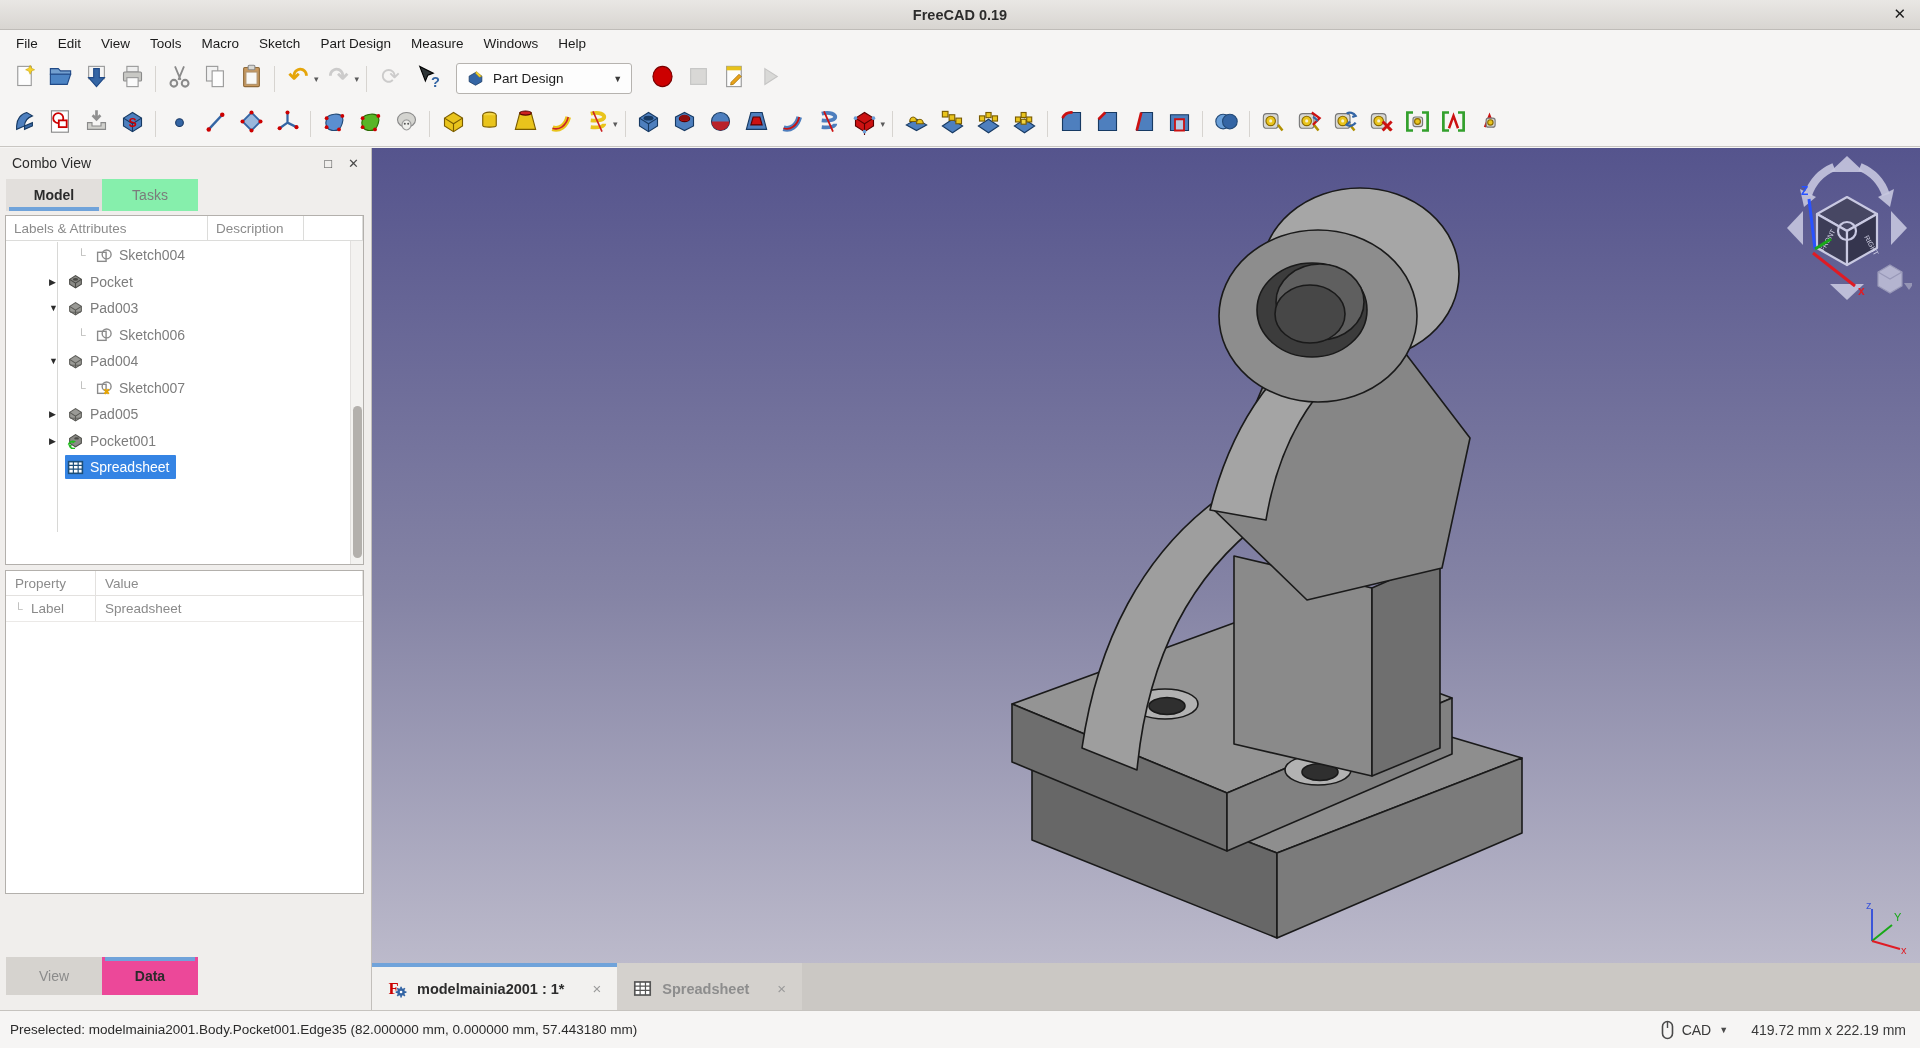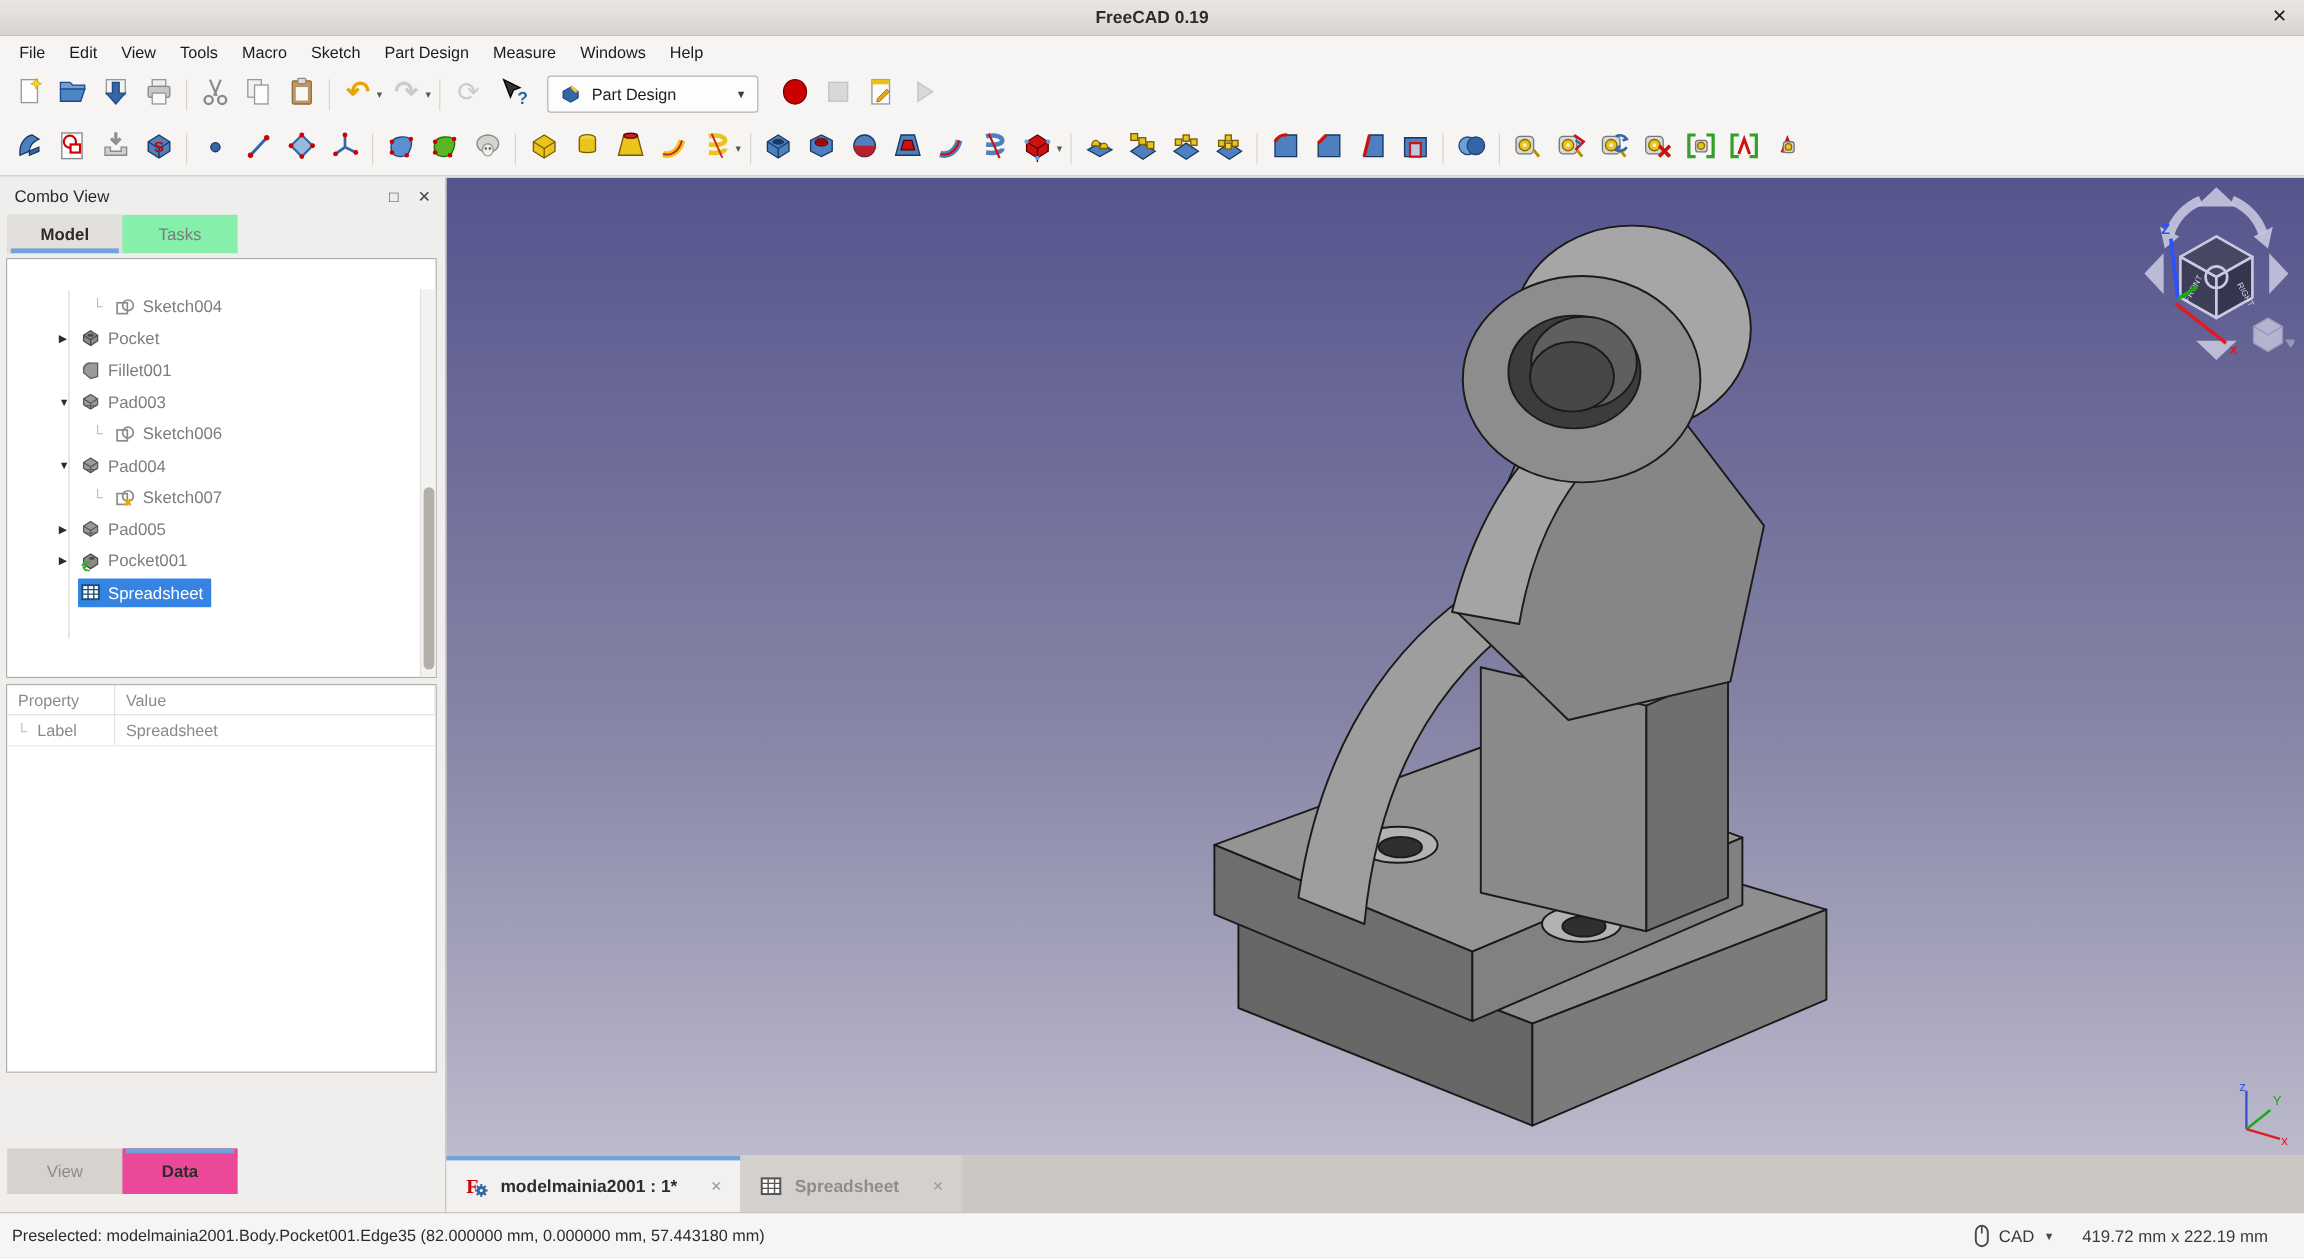--- a/index.html
+++ b/index.html
@@ -87,21 +87,21 @@
   .doc-tab{display:flex;align-items:center;height:47px;padding:0 16px;border-top:4px solid transparent;background:#d4d1cd}
   .doc-tab.active{background:#f2f1ef;border-top-color:#70a3da}
   .doc-tab .icon18 svg{width:19px;height:19px;display:block;margin-right:10px}
   .doc-tab .dlabel{font-size:14.5px;font-weight:bold;color:#8d8d8d;white-space:nowrap}
   .doc-tab.active .dlabel{color:#2d2d2d}
   .doc-tab .dclose{margin-left:28px;font-size:15px;color:#9a9a9a}
 
   
   #statusbar{position:absolute;left:0;top:1010px;width:1920px;height:38px;background:#f6f5f4;border-top:1px solid #c6c3bf;display:flex;align-items:center}
   .status-msg{padding-left:10px;font-size:13.5px;color:#2b2b2b;flex:1;white-space:nowrap}
-  .status-right{display:flex;align-items:center;gap:9px;padding-right:30px}
+  .status-right{display:flex;align-items:center;gap:9px;padding-right:14px}
   .nav-style{display:flex;align-items:center;gap:8px}
   .nav-style .nlabel{font-size:14px;color:#3a3a3a}
   .nav-style .arr{font-size:9px;color:#4a4a4a}
   .dims{font-size:14px;color:#3a3a3a;margin-left:14px;white-space:nowrap}
 </style>
 </head>
 <body>
 
 <div class="titlebar">
   <span class="title">FreeCAD 0.19</span>
@@ -524,20 +524,25 @@
         <span>□</span>
         <span>✕</span>
       </span>
     </div>
     <div class="cv-tabstrip" id="cv-tabs">
         <div class="cv-tab active">Model</div>
         <div class="cv-tab">Tasks</div>
       </div>
 
     <div class="tree-box">
+      <div class="tree-header">
+        <div>Labels &amp; Attributes</div>
+        <div>Description</div>
+        <div></div>
+      </div>
       <div id="tree-rows">
         <div class="tree-guide"></div>
       <div class="trow d2">
             <span class="exp"></span>
             <span class="conn">└</span>
             <span class="rowbody">
               <span class="icon16">
                 <svg viewBox="0 0 16 16">
                   <rect x="1.5" y="5" width="8" height="8.5" fill="none" stroke="#8a8a8a" stroke-width="1.3"></rect>
                   <circle cx="10" cy="7" r="4.2" fill="none" stroke="#8a8a8a" stroke-width="1.3"></circle>
@@ -550,32 +555,20 @@
             <span class="exp">▶</span>
             <span class="rowbody">
               <span class="icon16">
                 <svg viewBox="0 0 16 16">
                   <path d="M2.5 6L8 2.5 13.5 6v4.5L8 14l-5.5-3.5z" fill="#8a8a86" stroke="#4a4a46"></path>
                   <path d="M2.5 6L8 9.5 13.5 6M8 9.5V14" fill="none" stroke="#4a4a46"></path>
                   <ellipse cx="8" cy="6" rx="2.4" ry="1.2" fill="#4a4a46"></ellipse>
                 </svg>
               </span>
               <span>Pocket</span>
-            </span>
-          </div>
-          <div class="trow">
-            <span class="exp"></span>
-            <span class="rowbody">
-              <span class="icon16">
-                <svg viewBox="0 0 16 16">
-                  <path d="M2.5 10V7a5 5 0 0 1 5-4.5h6V13L8 14.5z" fill="#9a9a96" stroke="#5a5a56"></path>
-                  <path d="M2.5 7a5 5 0 0 1 5-4.5" fill="none" stroke="#6a6a66" stroke-width="1.4"></path>
-                </svg>
-              </span>
-              <span>Fillet001</span>
             </span>
           </div>
           <div class="trow">
             <span class="exp">▼</span>
             <span class="rowbody">
               <span class="icon16">
                 <svg viewBox="0 0 16 16">
                   <path d="M2.5 6L8 2.5 13.5 6v4.5L8 14l-5.5-3.5z" fill="#9a9a96" stroke="#5a5a56"></path>
                   <path d="M2.5 6L8 9.5 13.5 6M8 9.5V14" fill="none" stroke="#5a5a56"></path>
                   <path d="M3 11.5h10" stroke="#5a5a56" stroke-width="0.8"></path>

